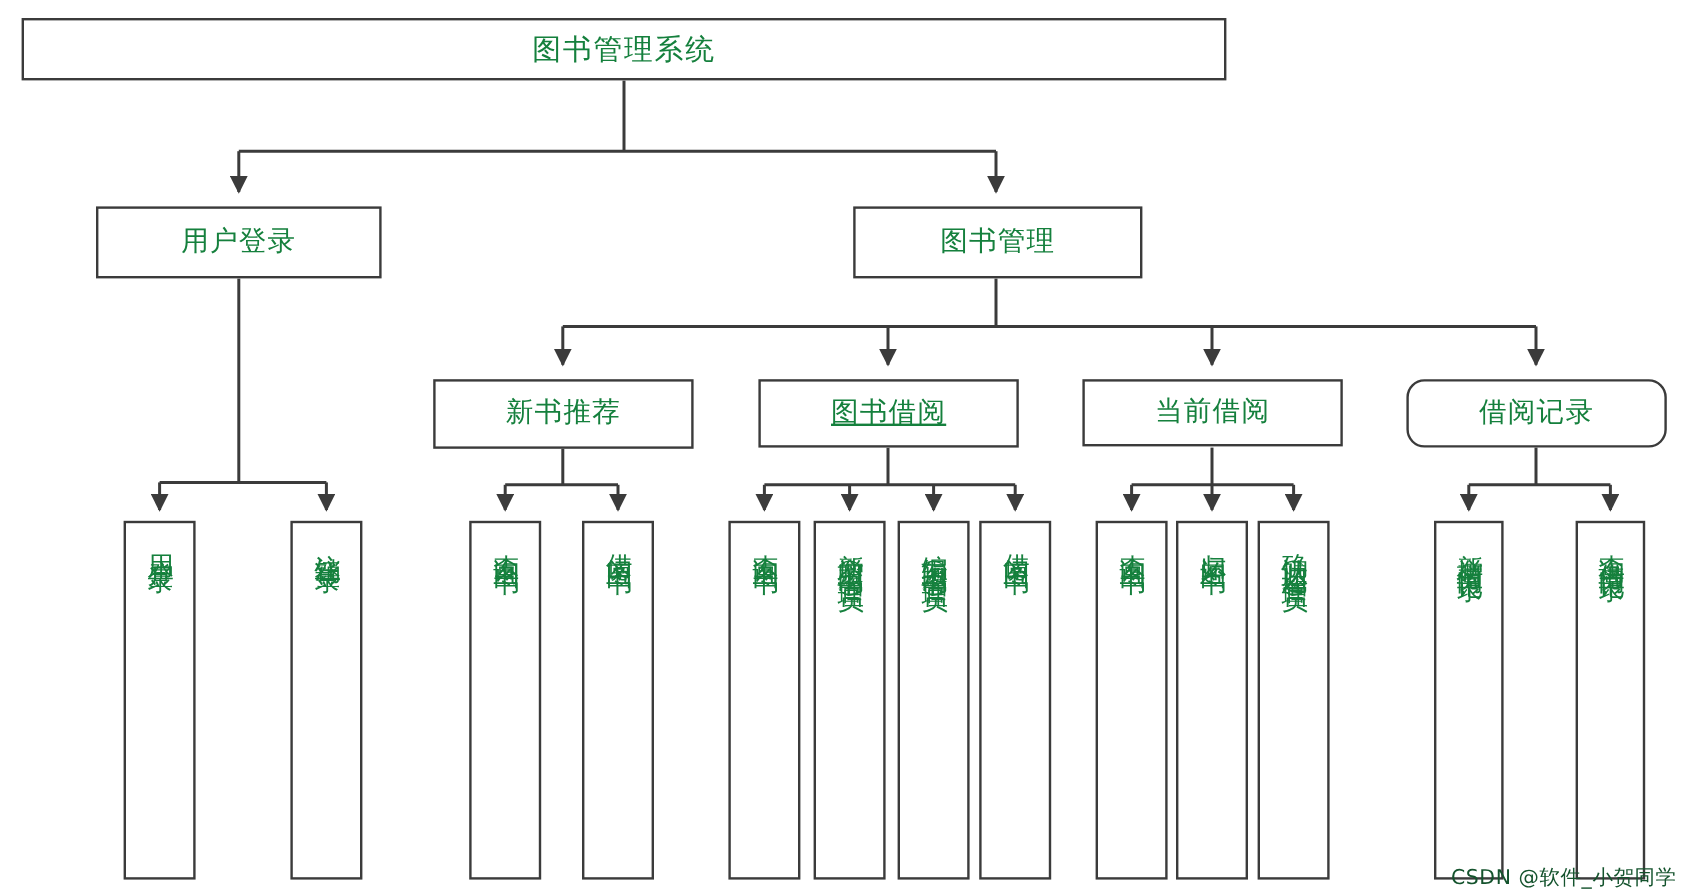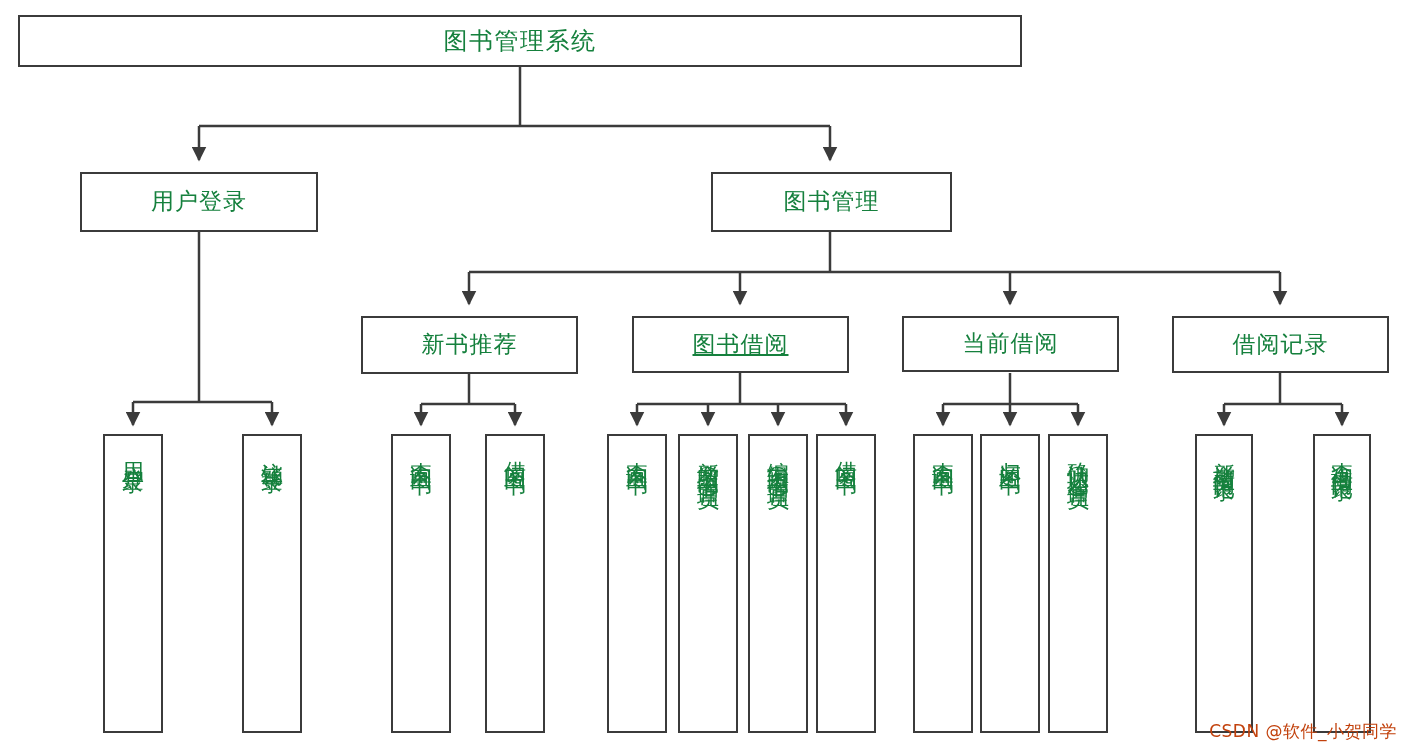--- a/index.html
+++ b/index.html
@@ -60,21 +60,21 @@
     text-orientation: upright;
     font-size: 22px;
     letter-spacing: 4px;
     line-height: 1;
   }
   .watermark {
     position: absolute;
     right: 8px;
     bottom: 4px;
     font-size: 17px;
-    color: #c2410c;
+    color: #14532d;
     letter-spacing: 0.5px;
     white-space: nowrap;
     font-family: "DejaVu Sans", "Liberation Sans", sans-serif;
   }
 </style>
 </head>
 <body>
 
 <div id="canvas">
 
@@ -141,21 +141,21 @@
 
   <div class="node h" style="left:361px; top:316px; width:217px; height:58px;">
     <span class="label">新书推荐</span>
   </div>
   <div class="node h" style="left:632px; top:316px; width:217px; height:57px;text-decoration:underline;">
     <span class="label">图书借阅</span>
   </div>
   <div class="node h" style="left:902px; top:316px; width:217px; height:56px;">
     <span class="label">当前借阅</span>
   </div>
-  <div class="node h" style="left:1172px; top:316px; width:217px; height:57px;">
+  <div class="node h" style="left:1172px; top:316px; width:217px; height:57px;border-radius:15px;">
     <span class="label">借阅记录</span>
   </div>
 
   <div class="node v" style="left:103px; top:434px; width:60px; height:299px;">
     <span class="label">用户登录</span>
   </div>
   <div class="node v" style="left:242px; top:434px; width:60px; height:299px;">
     <span class="label">注销登录</span>
   </div>
 

